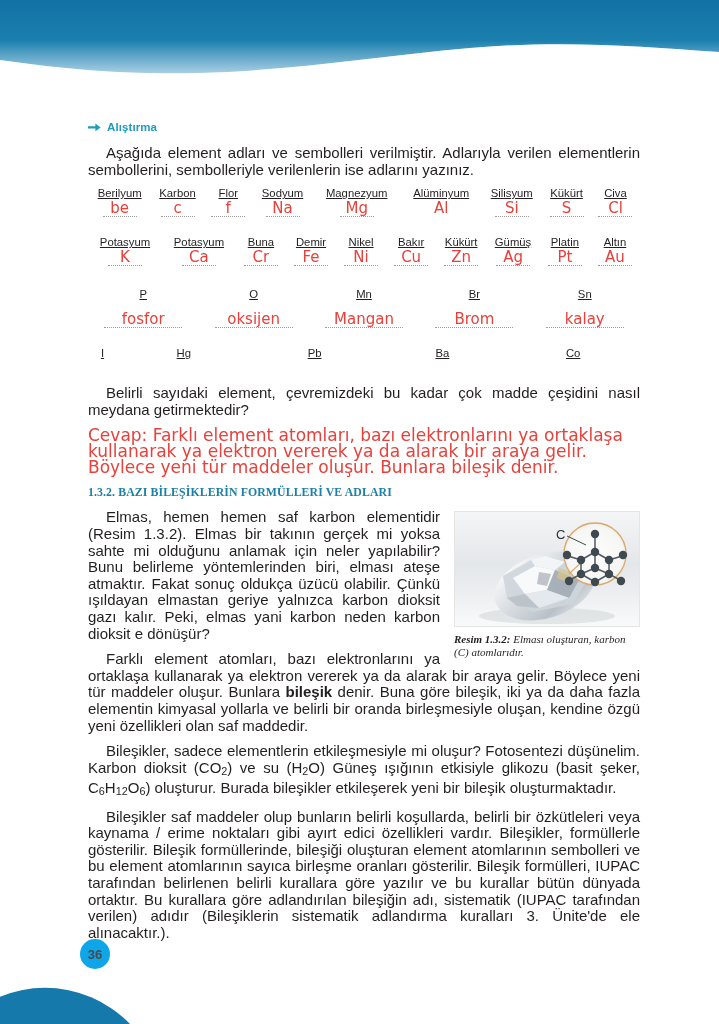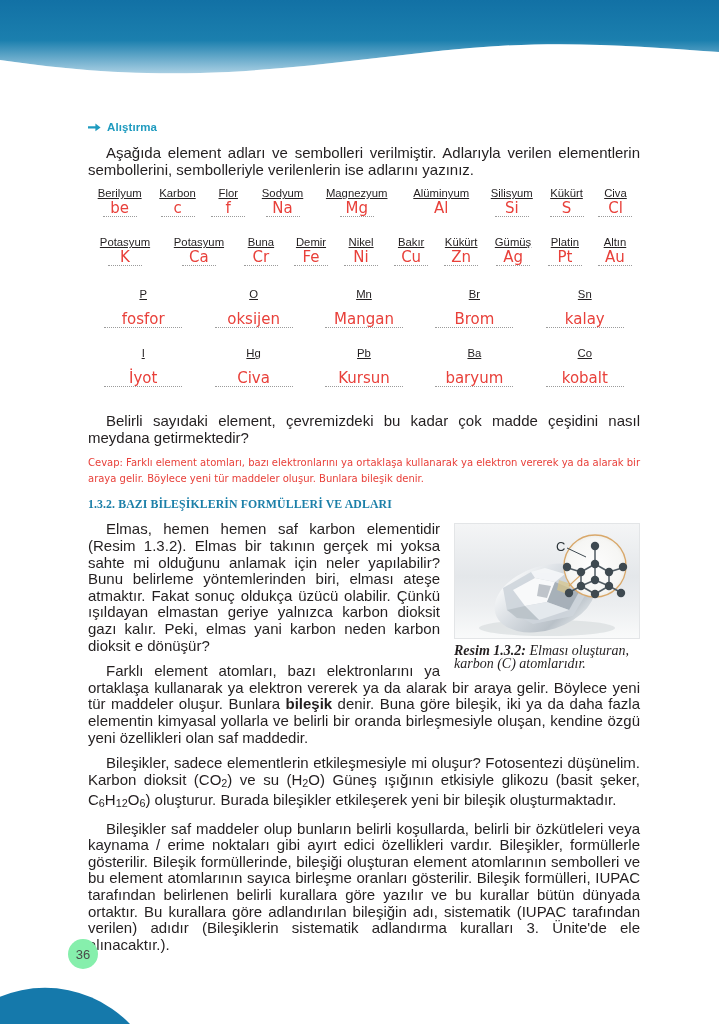--- a/index.html
+++ b/index.html
@@ -23,28 +23,29 @@
 
   
   .footer-blob {
     position: absolute; left: 0; bottom: 0;
     width: 190px; height: 96px;
     overflow: hidden;
   }
   .footer-blob svg { display: block; }
   .page-number {
     position: absolute;
-    left: 68px; bottom: 55px;
+    left: 80px; bottom: 55px;
     width: 30px; height: 30px;
     border-radius: 50%;
-    background: #86efac;
+    background: #0ea5e9;
     color: #4a4a4a;
     font-size: 13px;
     display: flex; align-items: center; justify-content: center;
     z-index: 5;
+    font-weight: bold;
   }
 
   
   .content {
     position: absolute;
     left: 88px; top: 112px;
     width: 552px;
   }
 
   .exercise-head {
@@ -88,21 +89,21 @@
   }
   .el-answer.wide { min-width: 78px; margin-top: 12px; }
   .el-answer.noline { border-bottom: none; }
   .row-gap td { padding-top: 11px; text-align: center; }
   .row-gap2 td { padding-top: 14px; }
 
   
   .answer-red {
     color: #e8403a;
     font-family: "DejaVu Sans", sans-serif;
-    font-size: 10px;
+    font-size: 17px;
     line-height: 16px;
     margin: 0 0 10px 0;
   }
 
   
   .section-heading {
     color: #1b7fa8;
     font-weight: bold;
     font-size: 11.8px;
     margin: 4px 0 9px 0;
@@ -117,21 +118,21 @@
     margin: 2px 0 6px 14px;
   }
   .figure-img {
     width: 186px; height: 116px;
     position: relative;
     overflow: hidden;
     background: linear-gradient(175deg,#f2f3f5 0%,#e6e8ea 48%,#f7f8f9 100%);
     border: 1px solid #e3e5e7;
   }
   .figure-caption {
-    font-size: 14px;
+    font-size: 11px;
     line-height: 12.4px;
     color: #231f20;
     margin-top: 6px;
     font-style: italic;
     font-family: "Liberation Serif", serif;
   }
   .figure-caption b { font-style: italic; font-weight: bold; }
 
   sub { font-size: 0.72em; vertical-align: -0.22em; }
   b.strong { font-weight: bold; }
@@ -244,27 +245,20 @@
     </table>
 
   <table class="ex-grid">
     <tbody>
         <tr class="row-gap">
       <td class="el-name">I</td>
       <td class="el-name">Hg</td>
       <td class="el-name">Pb</td>
       <td class="el-name">Ba</td>
       <td class="el-name">Co</td>
-    </tr>
-    <tr>
-      <td><span class="el-answer wide">İyot</span></td>
-      <td><span class="el-answer wide">Civa</span></td>
-      <td><span class="el-answer wide">Kursun</span></td>
-      <td><span class="el-answer wide">baryum</span></td>
-      <td><span class="el-answer wide">kobalt</span></td>
     </tr>
   </tbody>
     </table>
 
   <p class="body indent" style="margin-top:26px;">Belirli sayıdaki element, çevremizdeki bu kadar çok madde çeşidini nasıl meydana getirmektedir?</p>
   <p class="answer-red">Cevap: Farklı element atomları, bazı elektronlarını ya ortaklaşa kullanarak ya elektron vererek ya da alarak bir araya gelir. Böylece yeni tür maddeler oluşur. Bunlara bileşik denir.</p>
 
   <div class="section-heading">1.3.2. BAZI BİLEŞİKLERİN FORMÜLLERİ VE ADLARI</div>
 
   <div class="figure">

